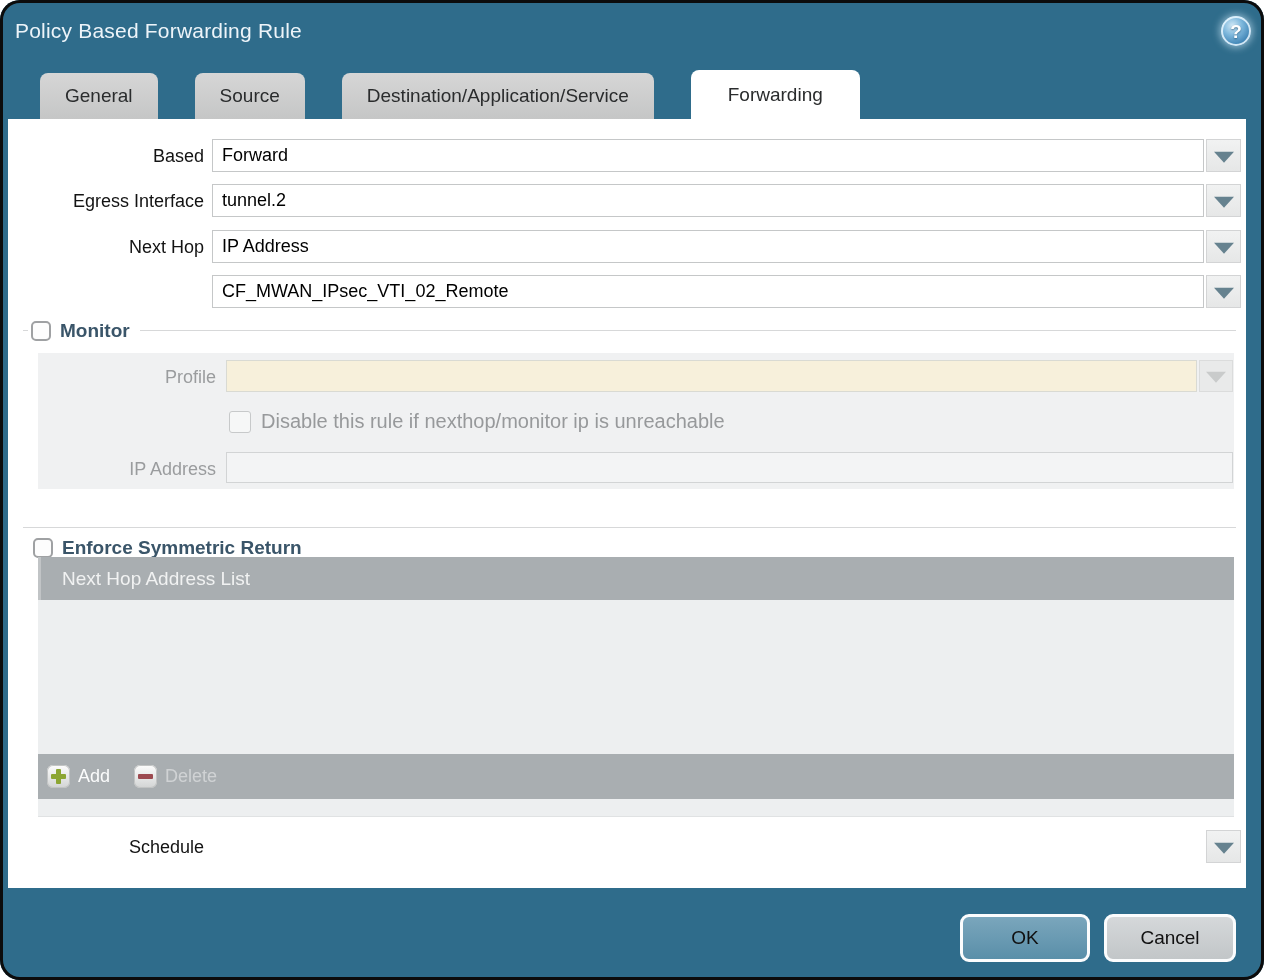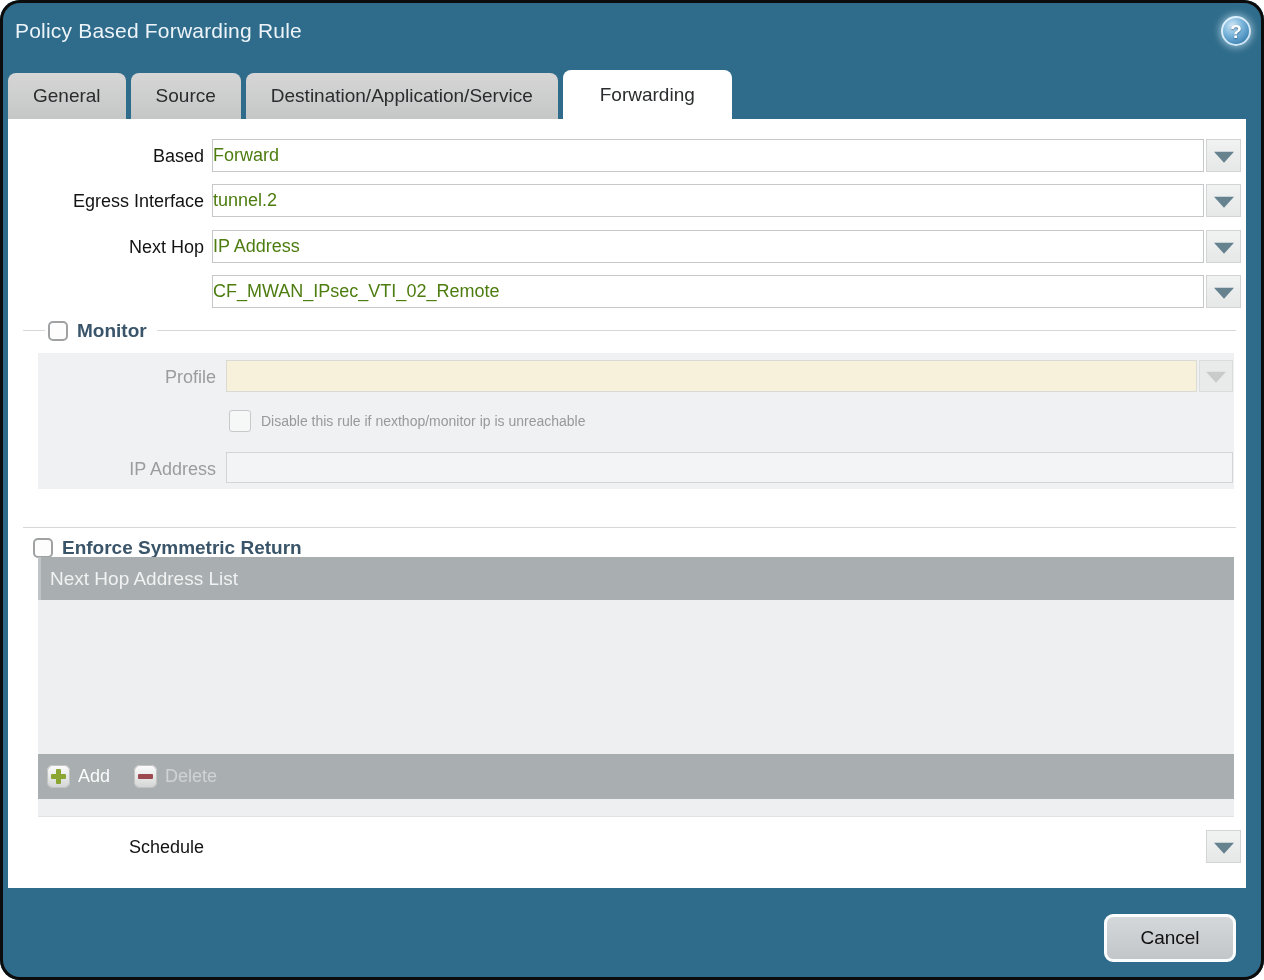--- a/index.html
+++ b/index.html
@@ -37,42 +37,42 @@
     position: absolute; left: 8px; top: 70px; height: 49px;
     display: flex; gap: 5px; align-items: stretch;
   }
   .tab {
     margin-top: 3px;
     padding: 0 25px;
     background: linear-gradient(#D6D6D6, #C5C6C6);
     border-radius: 8px 8px 0 0;
     font-size: 19px; color: #2A2C2D;
     display: flex; align-items: center; justify-content: center;
-    cursor: pointer; white-space: nowrap;
+    cursor: pointer; white-space: nowrap; margin-left: 32px;
   }
   .tab.active {
     margin-top: 0;
     background: #FFFFFF;
     padding: 0 37px;
   }
 
   .content {
     position: absolute; left: 8px; top: 119px; width: 1238px; height: 769px;
     background: #FFFFFF;
   }
 
   .frow { position: absolute; left: 0; width: 1238px; height: 33px; }
   .flabel {
     position: absolute; left: 0; top: 7px; width: 196px;
     text-align: right; font-size: 18px; color: #131313; white-space: nowrap;
   }
   .field {
     position: absolute; left: 204px; top: 0; width: 992px; height: 33px;
     background: #fff; border: 1px solid #C5C7C8;
-    font-size: 18px; color: #4d7c0f; line-height: 31px; 
+    font-size: 18px; color: #000000; line-height: 31px; padding-left: 9px;
     white-space: nowrap; overflow: hidden; cursor: pointer;
   }
   .dd {
     position: absolute; left: 1198px; top: 0; width: 35px; height: 33px;
     background: linear-gradient(#F1F2F2, #E6E7E7);
     border: 1px solid #D3D4D5; cursor: pointer;
   }
   .caret {
     position: absolute; left: 50%; top: 50%; transform: translate(-50%, -38%);
     width: 0; height: 0;
@@ -112,31 +112,31 @@
   }
   .dd-profile { position: absolute; left: 1161px; top: 7px; width: 34px; height: 32px; }
   .checkbox.disabled {
     width: 22px; height: 22px; flex: 0 0 22px;
     border: 1px solid #C7C9CA; border-radius: 3px; background: #F6F7F7; cursor: default;
   }
   .disable-row {
     position: absolute; left: 191px; top: 57px;
     display: flex; align-items: center; gap: 10px;
   }
-  .disable-text { font-size: 14px; color: #97999B; white-space: nowrap; }
+  .disable-text { font-size: 20px; color: #97999B; white-space: nowrap; }
   .ip-field {
     position: absolute; left: 188px; top: 99px; width: 1007px; height: 31px;
     background: #F3F4F5; border: 1px solid #D2D4D5;
   }
 
   .nh-table { position: absolute; left: 30px; top: 438px; width: 1196px; }
   .nh-head {
     height: 43px; background: #A9AEB1;
     box-shadow: inset 3px 0 0 rgba(255,255,255,.28);
-    font-size: 19px; color: #F1F2F2; line-height: 43px; padding-left: 12px;
+    font-size: 19px; color: #F1F2F2; line-height: 43px; padding-left: 24px;
   }
   .nh-body { height: 154px; background: #EDEFF0; }
   .nh-foot {
     height: 45px; background: #A9AEB1;
     display: flex; align-items: center; gap: 24px; padding-left: 9px;
   }
   .tbl-btn { display: flex; align-items: center; gap: 8px; cursor: pointer; }
   .tbl-btn.disabled { cursor: default; }
   .icon-sq {
     position: relative; width: 23px; height: 23px; border-radius: 6px;
@@ -211,21 +211,21 @@
     </div>
 
     <div class="frow" style="top:156px">
       <div class="field">CF_MWAN_IPsec_VTI_02_Remote</div>
       <div class="dd">
         <span class="caret"></span>
       </div>
     </div>
 
     <div class="section-line" style="left:15px; top:211px; width:1213px;"></div>
-    <div class="legend-box" style="left:37px; top:201px;">
+    <div class="legend-box" style="left:20px; top:201px;">
       <div class="checkbox"></div>
       <div class="legend-text">Monitor</div>
     </div>
 
     <div class="monitor-panel">
       <div class="p-label" style="top:14px">Profile</div>
       <div class="profile-field"></div>
       <div class="dd dd-profile disabled">
         <span class="caret"></span>
       </div>
@@ -268,15 +268,16 @@
 
     <div class="frow" style="top:711px">
       <div class="flabel">Schedule</div>
       <div class="dd">
         <span class="caret"></span>
       </div>
     </div>
 
   </div>
 
+  <button class="btn btn-ok">OK</button>
   <button class="btn btn-cancel">Cancel</button>
 
 </div>
 
 </body></html>

